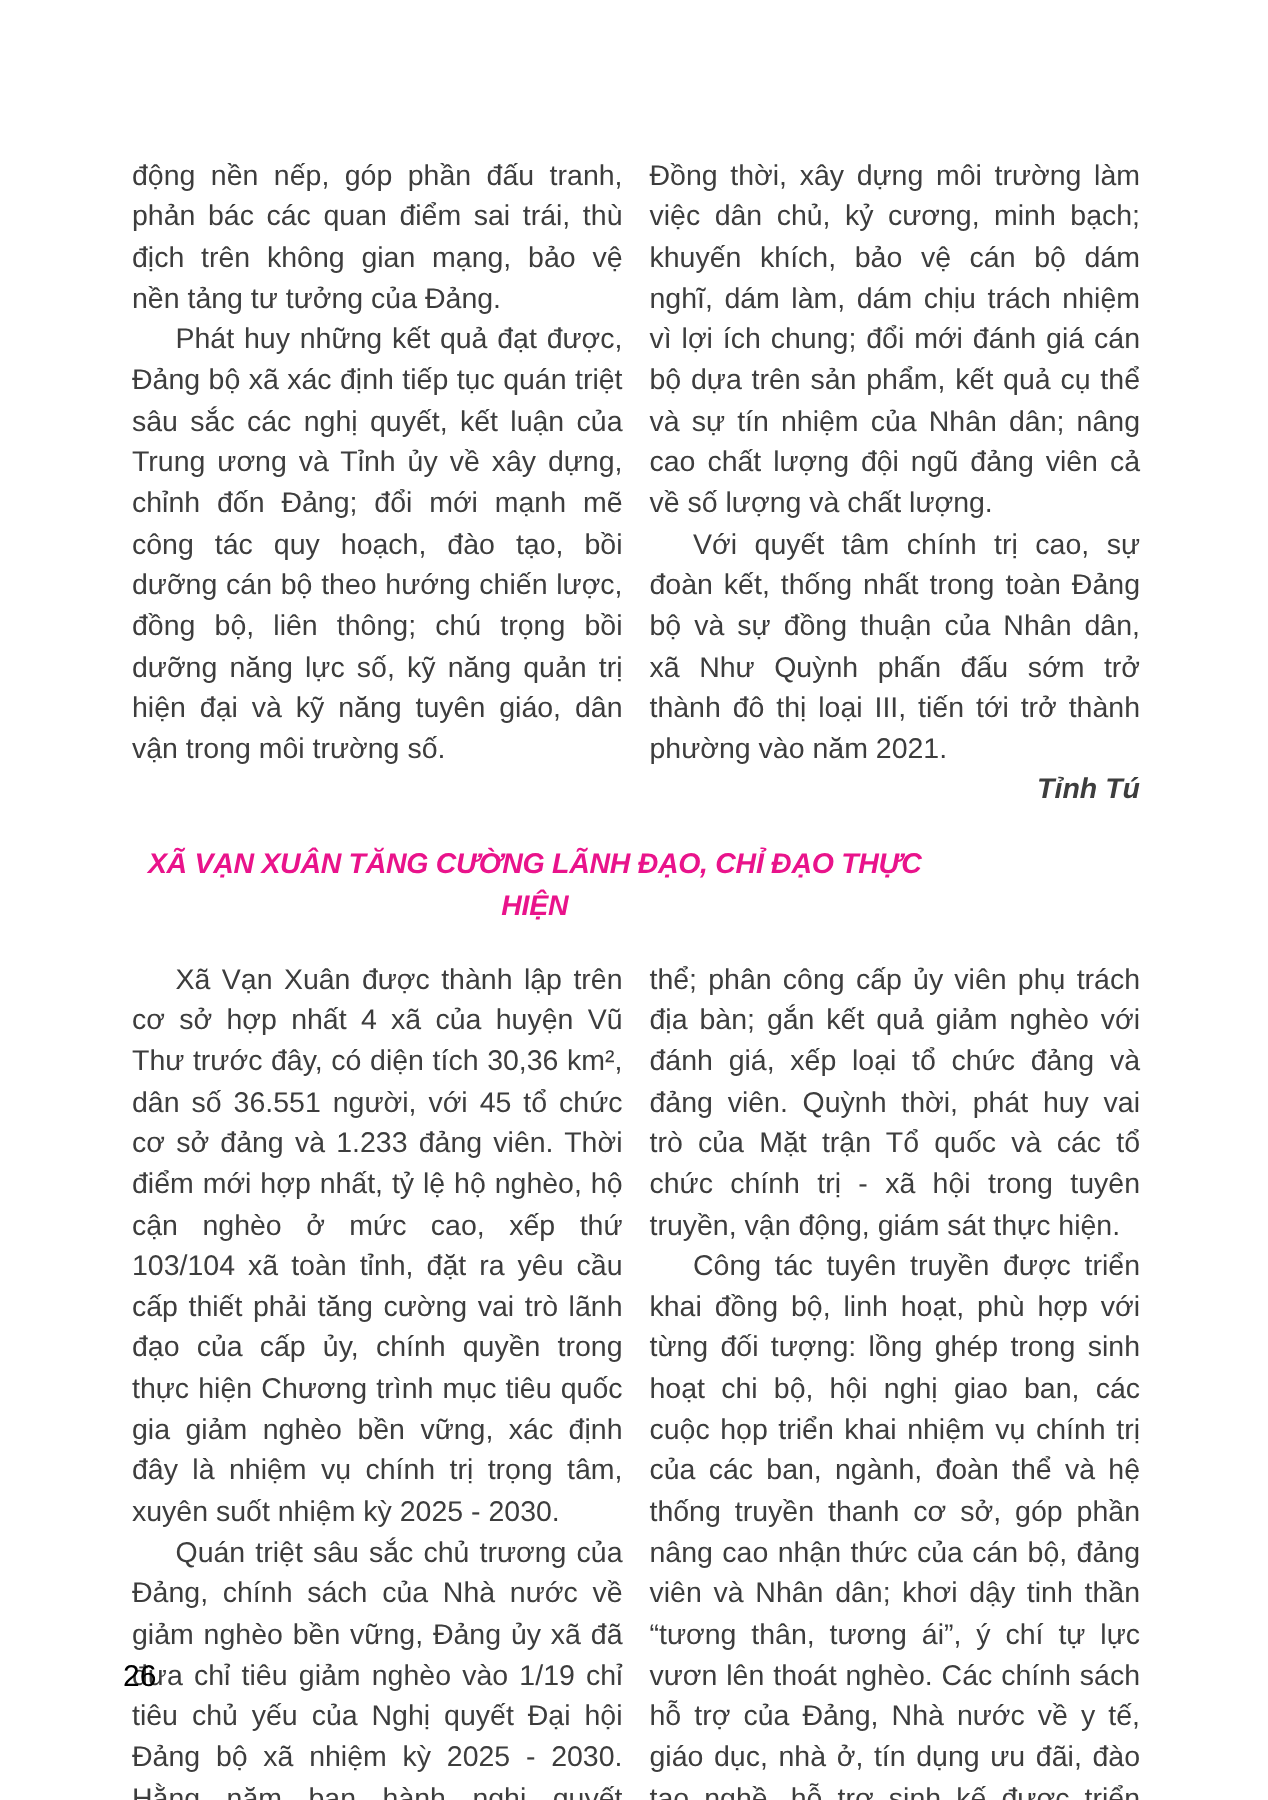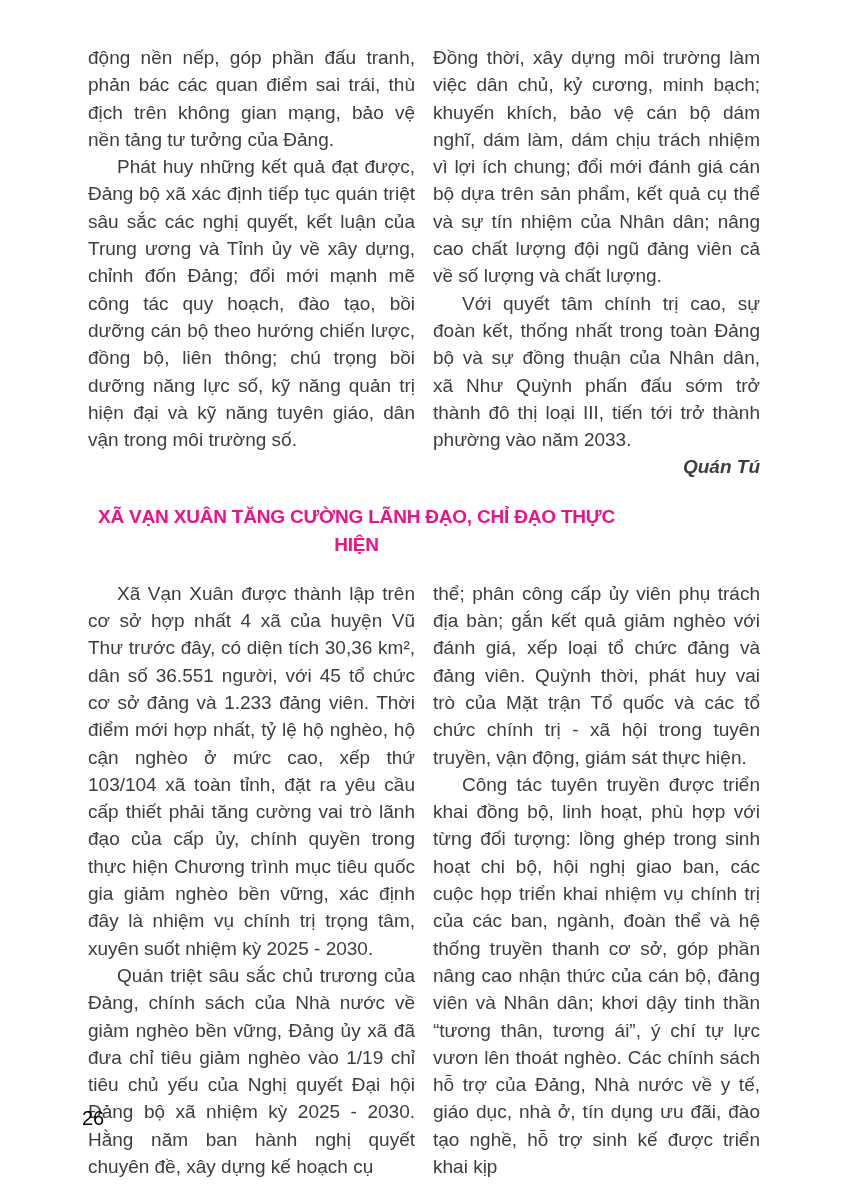--- a/index.html
+++ b/index.html
@@ -10,21 +10,21 @@
     font-family: "Liberation Sans", sans-serif;
     color: #3d3d3d;
     position: relative;
     overflow: hidden;
   }
   .page {
     position: absolute;
     top: 0; left: 0;
     width: 710px;
     height: 1200px;
-    padding: 44px 85px 0 88px;
+    padding: 104px 85px 0 88px;
     box-sizing: border-box;
   }
   .columns { display: flex; gap: 18px; }
   .col { flex: 0 0 327px; width: 327px; }
   .col p {
     font-size: 19px;
     line-height: 27.3px;
     text-align: justify;
     margin: 0;
     color: #3d3d3d;
@@ -40,20 +40,21 @@
     text-align: center;
     font-size: 19px;
   }
   .title span {
     display: block;
     color: #e9138b;
     font-weight: bold;
     font-size: 19px;
     line-height: 28px;
     letter-spacing: -0.2px;
+    font-style: italic;
   }
   .page-number {
     position: absolute;
     left: 82px;
     top: 1106px;
     font-size: 20px;
     line-height: 24px;
     color: #000000;
   }
 </style>
@@ -62,22 +63,22 @@
 
 <div class="page">
 
   <section class="columns">
     <div class="col">
       <p>động nền nếp, góp phần đấu tranh, phản bác các quan điểm sai trái, thù địch trên không gian mạng, bảo vệ nền tảng tư tưởng của Đảng.</p>
       <p class="indent">Phát huy những kết quả đạt được, Đảng bộ xã xác định tiếp tục quán triệt sâu sắc các nghị quyết, kết luận của Trung ương và Tỉnh ủy về xây dựng, chỉnh đốn Đảng; đổi mới mạnh mẽ công tác quy hoạch, đào tạo, bồi dưỡng cán bộ theo hướng chiến lược, đồng bộ, liên thông; chú trọng bồi dưỡng năng lực số, kỹ năng quản trị hiện đại và kỹ năng tuyên giáo, dân vận trong môi trường số.</p>
     </div>
     <div class="col">
       <p>Đồng thời, xây dựng môi trường làm việc dân chủ, kỷ cương, minh bạch; khuyến khích, bảo vệ cán bộ dám nghĩ, dám làm, dám chịu trách nhiệm vì lợi ích chung; đổi mới đánh giá cán bộ dựa trên sản phẩm, kết quả cụ thể và sự tín nhiệm của Nhân dân; nâng cao chất lượng đội ngũ đảng viên cả về số lượng và chất lượng.</p>
-      <p class="indent">Với quyết tâm chính trị cao, sự đoàn kết, thống nhất trong toàn Đảng bộ và sự đồng thuận của Nhân dân, xã Như Quỳnh phấn đấu sớm trở thành đô thị loại III, tiến tới trở thành phường vào năm 2033.</p>
-      <p class="author">Quán Tú</p>
+      <p class="indent">Với quyết tâm chính trị cao, sự đoàn kết, thống nhất trong toàn Đảng bộ và sự đồng thuận của Nhân dân, xã Như Quỳnh phấn đấu sớm trở thành đô thị loại III, tiến tới trở thành phường vào năm 2021.</p>
+      <p class="author">Tỉnh Tú</p>
     </div>
   </section>
 
   <h2 class="title">
     <span>XÃ VẠN XUÂN TĂNG CƯỜNG LÃNH ĐẠO, CHỈ ĐẠO THỰC HIỆN</span>
   </h2>
 
   <section class="columns">
     <div class="col">
       <p class="indent">Xã Vạn Xuân được thành lập trên cơ sở hợp nhất 4 xã của huyện Vũ Thư trước đây, có diện tích 30,36 km², dân số 36.551 người, với 45 tổ chức cơ sở đảng và 1.233 đảng viên. Thời điểm mới hợp nhất, tỷ lệ hộ nghèo, hộ cận nghèo ở mức cao, xếp thứ 103/104 xã toàn tỉnh, đặt ra yêu cầu cấp thiết phải tăng cường vai trò lãnh đạo của cấp ủy, chính quyền trong thực hiện Chương trình mục tiêu quốc gia giảm nghèo bền vững, xác định đây là nhiệm vụ chính trị trọng tâm, xuyên suốt nhiệm kỳ 2025 - 2030.</p>

